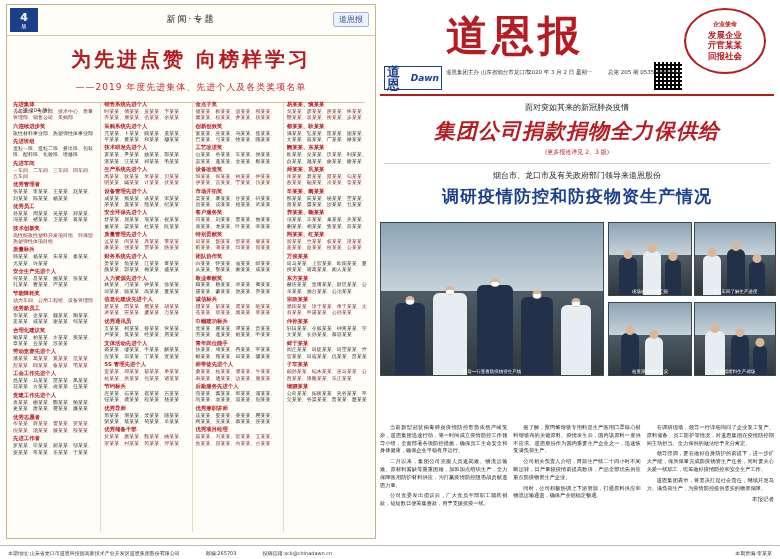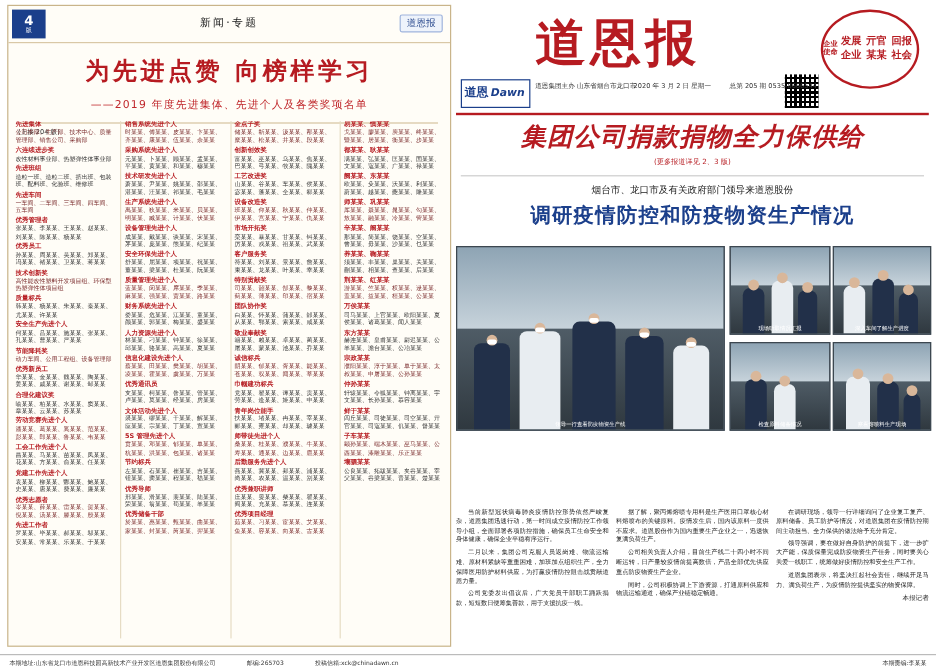--- a/index.html
+++ b/index.html
@@ -63,35 +63,35 @@
   .masthead{position:relative;height:92px;}
   .mh-title{
     position:absolute;left:66px;top:4px;font-size:42px;font-weight:bold;color:#b61b21;
     letter-spacing:4px;font-family:"DejaVu Serif","Liberation Serif",serif;
   }
   .mh-pinyin{
     position:absolute;left:96px;top:54px;font-size:11px;color:#b61b21;letter-spacing:6px;font-weight:bold;
   }
   .mh-seal{
     position:absolute;right:8px;top:4px;width:78px;height:62px;border-radius:50%;
-    border:2px solid #b61b21;color:#b61b21;display:flex;flex-direction:row;
+    border:2px solid #b61b21;color:#b61b21;display:flex;flex-direction:column;
     align-items:center;justify-content:center;line-height:1.25;font-size:8.5px;font-weight:bold;
   }
   .mh-seal .top{font-size:6px;margin-bottom:2px;}
   .mh-qr{
     position:absolute;right:92px;top:58px;width:28px;height:28px;background:
       repeating-linear-gradient(0deg,#000 0 2px,#fff 2px 4px),
       repeating-linear-gradient(90deg,#000 0 2px,transparent 2px 4px);
     background-blend-mode:multiply;
   }
   .mh-logo{
     position:absolute;left:4px;top:62px;width:58px;height:24px;border:1px solid #1b3f8b;
     display:flex;align-items:center;gap:2px;padding:0 2px;box-sizing:border-box;
   }
-  .mh-logo .cn{font-size:10px;color:#1b3f8b;font-weight:bold;line-height:1;}
+  .mh-logo .cn{font-size:13px;color:#1b3f8b;font-weight:bold;line-height:1;}
   .mh-logo .en{font-size:9px;color:#1b3f8b;font-weight:bold;font-style:italic;}
   .mh-info{
     position:absolute;left:66px;top:64px;font-size:5.5px;color:#333;line-height:1.5;
   }
   .mh-info2{position:absolute;left:148px;top:64px;font-size:5.5px;color:#333;line-height:1.5;}
   .mh-info3{position:absolute;left:228px;top:64px;font-size:5.5px;color:#333;line-height:1.5;}
   .mh-rule{position:absolute;left:0;right:0;top:90px;height:2px;background:#b61b21;}
 
   .lead-kicker{text-align:center;font-size:8px;color:#222;margin-top:6px;}
   .lead-head{
@@ -437,20 +437,21 @@
 
       <div class="mh-info">道恩集团主办
 山东省烟台市龙口市</div>
       <div class="mh-info2">2020 年 3 月 2 日
 星期一</div>
       <div class="mh-info3">总第 205 期
 0535-8666544</div>
       <div class="mh-rule"></div>
     </div>
 
+    <div class="lead-kicker">面对突如其来的新冠肺炎疫情</div>
     <div class="lead-head">集团公司捐款捐物全力保供给</div>
     <div class="lead-note">(更多报道详见 2、3 版)</div>
 
     <div class="sep"></div>
 
     <div class="sub-kicker">烟台市、龙口市及有关政府部门领导来道恩股份</div>
     <div class="sub-head">调研疫情防控和防疫物资生产情况</div>
 
     <div class="photo-zone">
       <div class="photo" style="left:0;top:8px;width:222px;height:152px;">

